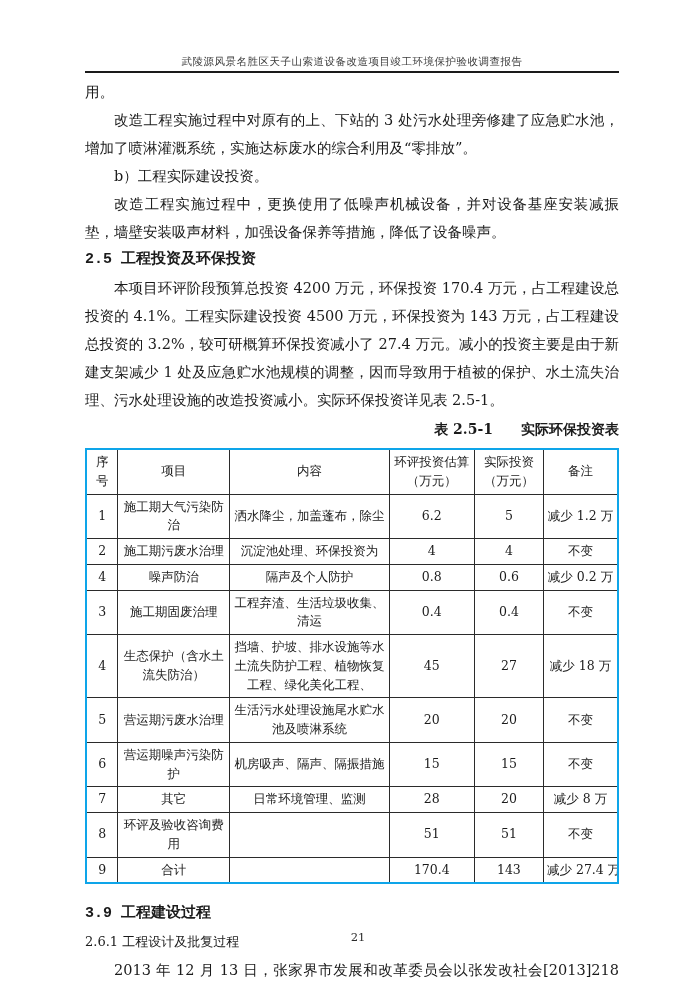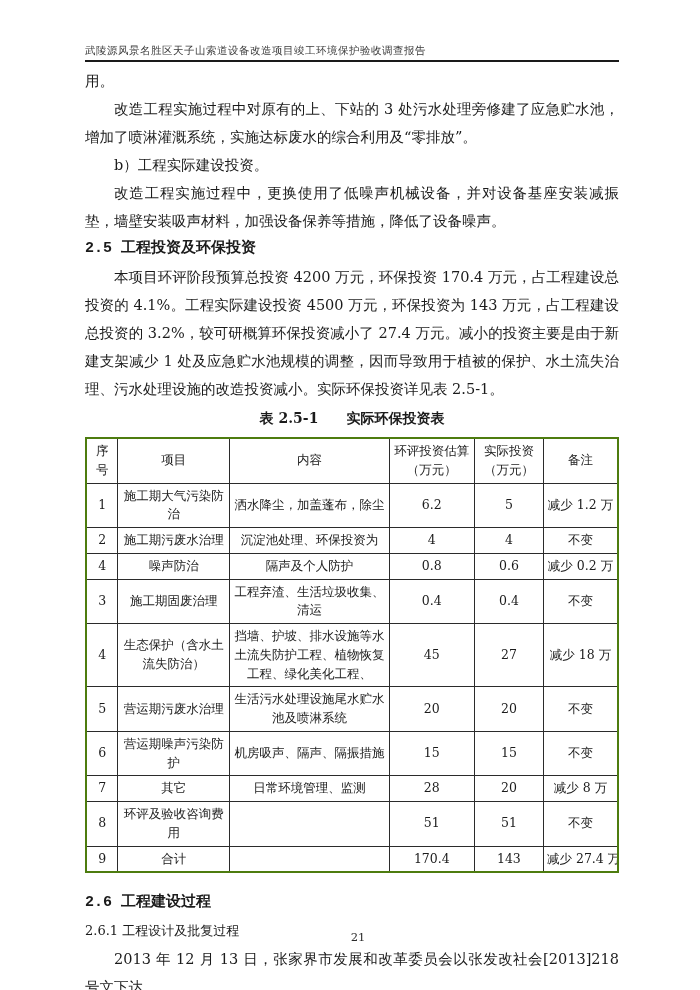--- a/index.html
+++ b/index.html
@@ -10,22 +10,22 @@
     margin: 0 auto;
     background: #ffffff;
     font-family: "DejaVu Serif", "Liberation Serif", serif;
     color: #1b1b1b;
     overflow: hidden;
   }
   .inner { margin-left: 85px; margin-right: 81px; }
 
   
   .running-header {
-    padding-top: 43px;
-    text-align: left;
+    padding-top: 54px;
+    text-align: center;
     font-size: 10.5px;
     color: #3d3d3d;
     letter-spacing: 0.5px;
     line-height: 14px;
   }
   .header-rule {
     border-bottom: 2px solid #1a1a1a;
     margin-top: 3px;
   }
 
@@ -43,34 +43,34 @@
     margin: 0;
   }
   .sec-sub {
     font-size: 13px;
     line-height: 28px;
     margin: 0;
   }
 
   
   .table-caption {
-    text-align: center;
+    text-align: right;
     font-weight: bold;
     font-size: 14px;
     line-height: 26px;
     margin: 2px 0 6px 0;
   }
   .table-caption .cap-label { margin-right: 28px; }
 
   table.inv {
     width: 100%;
     border-collapse: collapse;
     table-layout: fixed;
     font-size: 12.5px;
-    border: 2px solid #4d7c0f;
+    border: 2px solid #0ea5e9;
     margin-bottom: 16px;
   }
   table.inv th, table.inv td {
     border: 1px solid #2b2b2b;
     text-align: center;
     vertical-align: middle;
     padding: 3px 3px;
     line-height: 1.5;
     font-weight: normal;
     overflow: hidden;
@@ -206,20 +206,20 @@
             <td>9</td>
             <td>合计</td>
             <td></td>
             <td class="nowrap">170.4</td>
             <td class="nowrap">143</td>
             <td class="nowrap">减少 27.4 万</td>
           </tr>
         </tbody>
       </table>
 
-      <p class="sec-heading">2.6 工程建设过程</p>
+      <p class="sec-heading">3.9 工程建设过程</p>
       <p class="sec-sub">2.6.1 工程设计及批复过程</p>
       <p class="indent">2013 年 12 月 13 日，张家界市发展和改革委员会以张发改社会[2013]218 号文下达</p>
     </div>
   </div>
 
   <div class="page-footer">21</div>
 </div>
 
 </body></html>

